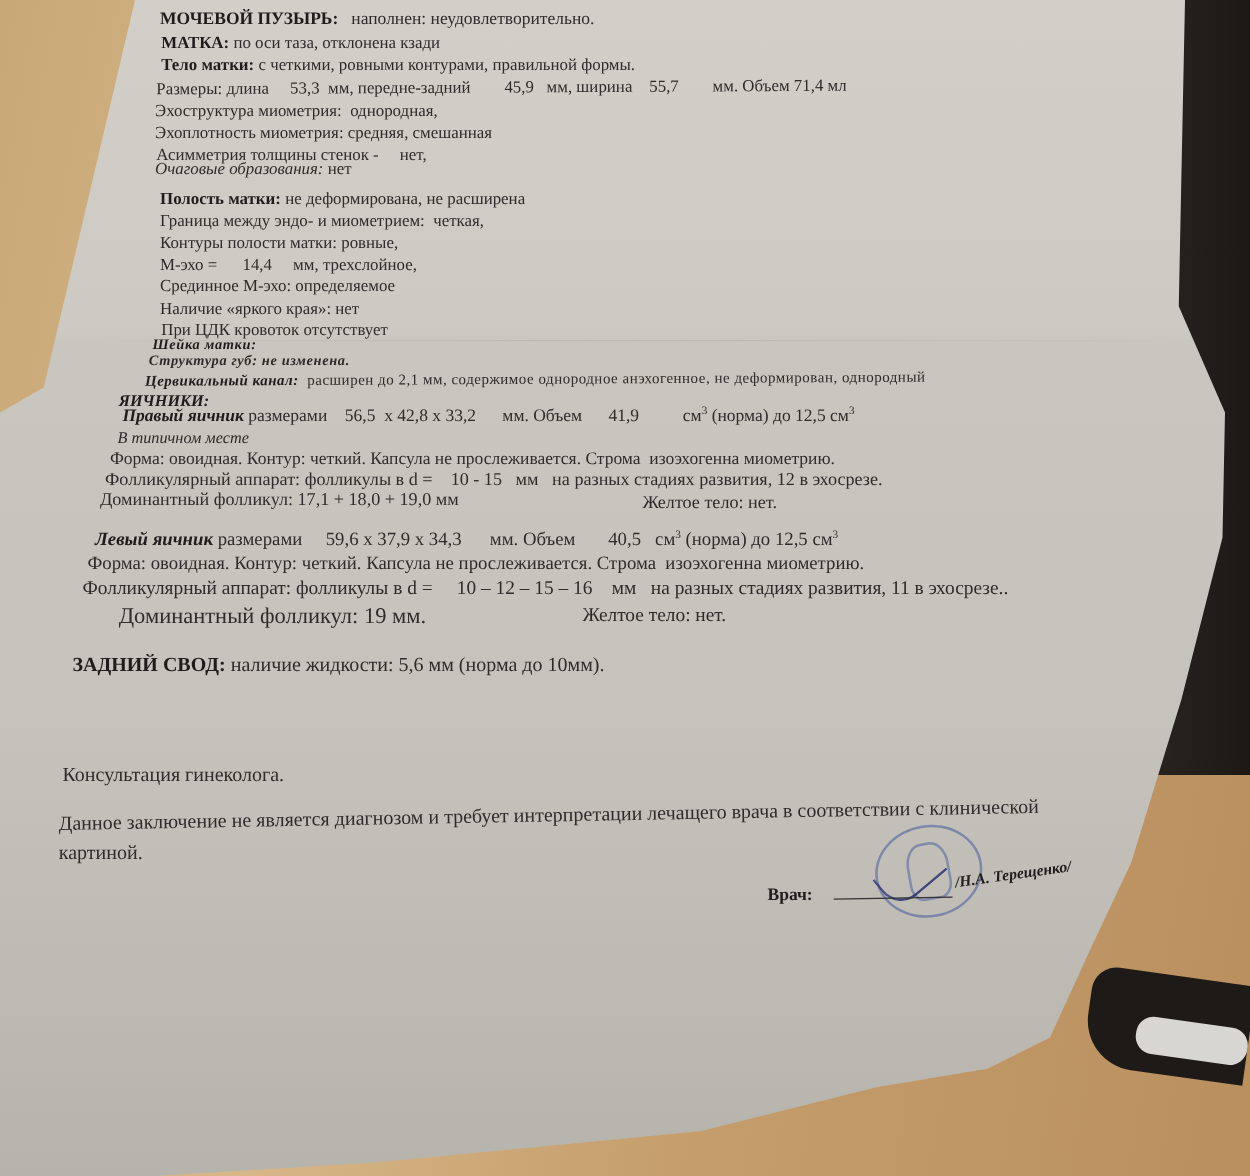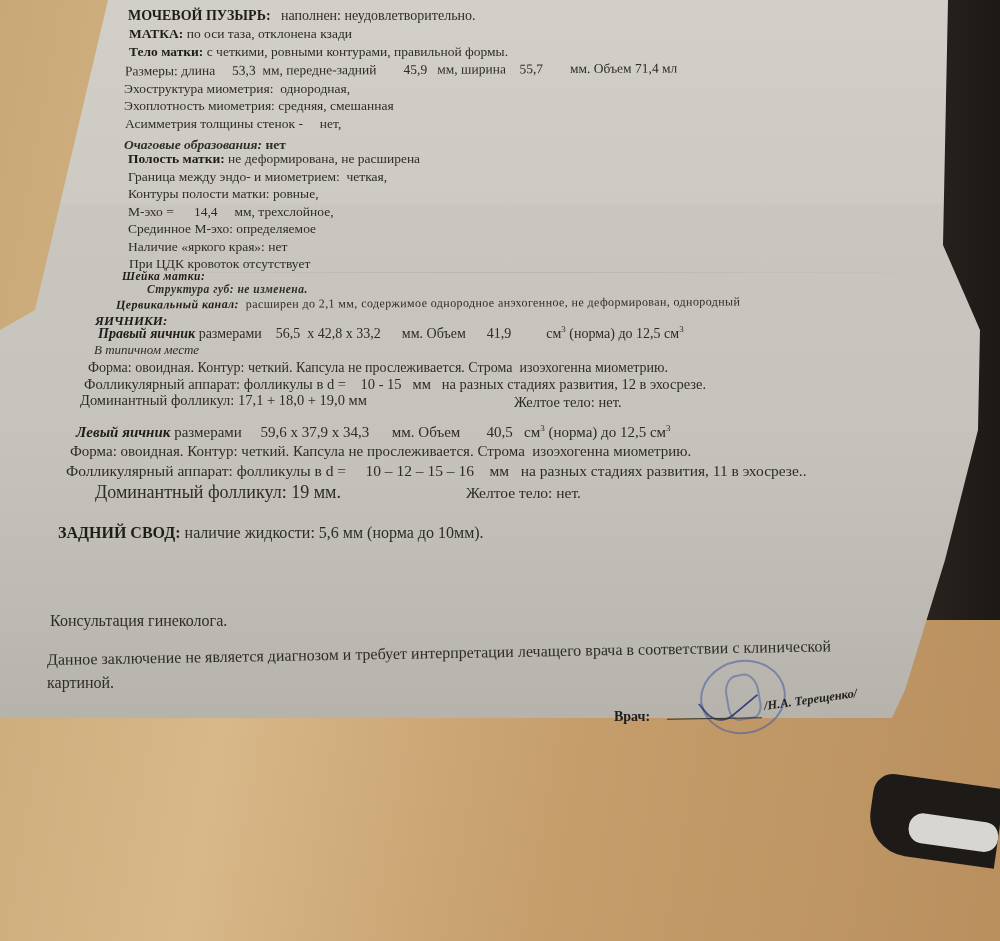--- a/index.html
+++ b/index.html
@@ -14,21 +14,21 @@
   }
   .dark-obj2 {
     position: absolute; left: 870px; top: 780px; width: 130px; height: 80px;
     background: #1e1a17; border-radius: 20px 0 0 40px; transform: rotate(8deg);
   }
   .dark-obj2::after {
     content: ""; position: absolute; left: 40px; top: 35px; width: 90px; height: 30px;
     background: #d8d6d2; border-radius: 14px;
   }
   .paper {
-    position: absolute; left: 0; top: 0; width: 1000px; height: 718px;
+    position: absolute; left: 0; top: 0; width: 1000px; height: 941px;
     background: linear-gradient(180deg, #d2cfc8 0%, #cdcac3 28%, #c9c6bf 29%, #c6c3bc 60%, #bdbab3 85%, #b6b3ac 100%);
     clip-path: polygon(108px 0, 948px 0, 943px 245px, 980px 330px, 978px 430px, 945px 560px, 905px 690px, 872px 760px, 840px 830px, 790px 855px, 700px 870px, 560px 905px, 300px 930px, 120px 941px, 0 941px, 0 330px, 35px 310px);
   }
   .fold {
     position: absolute; left: 30px; top: 272px; width: 960px; height: 1px;
     background: linear-gradient(90deg, rgba(0,0,0,0), rgba(0,0,0,0.08), rgba(0,0,0,0));
   }
   .ln { position: absolute; white-space: pre; color: #2e2c2a; line-height: 1; }
   .b { font-weight: bold; color: #1f1d1b; }
   .i { font-style: italic; }
@@ -61,33 +61,33 @@
   <div class="fold"></div>
 
   <div class="top">
     <div class="ln" style="left:128px;top:9px;font-size:14px;"><span class="b">МОЧЕВОЙ ПУЗЫРЬ:</span>   <span>наполнен: неудовлетворительно.</span></div>
     <div class="ln" style="left:129px;top:27px;"><span class="b">МАТКА:</span> <span>по оси таза, отклонена кзади</span></div>
     <div class="ln" style="left:129px;top:45px;"><span class="b">Тело матки:</span> <span>с четкими, ровными контурами, правильной формы.</span></div>
     <div class="ln" style="left:125px;top:63px;transform:rotate(-0.3deg);">Размеры: длина     53,3  мм, передне-задний        45,9   мм, ширина    55,7        мм. Объем 71,4 мл</div>
     <div class="ln" style="left:124px;top:82px;">Эхоструктура миометрия:  однородная,</div>
     <div class="ln" style="left:124px;top:99px;">Эхоплотность миометрия: средняя, смешанная</div>
     <div class="ln" style="left:125px;top:117px;">Асимметрия толщины стенок -     нет,</div>
-    <div class="ln" style="left:124px;top:138px;font-weight:bold;"><span class="i">Очаговые образования:</span><span> нет</span></div>
+    <div class="ln" style="left:124px;top:128px;"><span class="i">Очаговые образования:</span><span> нет</span></div>
     <div class="ln" style="left:128px;top:152px;"><span class="b">Полость матки:</span><span> не деформирована, не расширена</span></div>
     <div class="ln" style="left:128px;top:170px;">Граница между эндо- и миометрием:  четкая,</div>
     <div class="ln" style="left:128px;top:187px;">Контуры полости матки: ровные,</div>
     <div class="ln" style="left:128px;top:205px;">М-эхо =      14,4     мм, трехслойное,</div>
     <div class="ln" style="left:128px;top:222px;">Срединное М-эхо: определяемое</div>
     <div class="ln" style="left:128px;top:240px;">Наличие «яркого края»: нет</div>
     <div class="ln" style="left:129px;top:257px;">При ЦДК кровоток отсутствует</div>
   </div>
 
   <div>
     <div class="ln b i" style="left:122px;top:271px;font-size:11.5px;letter-spacing:0.5px;">Шейка матки:</div>
-    <div class="ln i" style="left:119px;top:284px;font-size:11.5px;letter-spacing:0.5px;font-weight:bold;margin-left:28px;">Структура губ: не изменена.</div>
+    <div class="ln i" style="left:119px;top:284px;font-size:11.5px;letter-spacing:0.5px;font-weight:bold;">Структура губ: не изменена.</div>
     <div class="ln" style="left:116px;top:297px;font-size:12px;letter-spacing:0.4px;transform:rotate(-0.3deg);"><span class="b i">Цервикальный канал:</span><span>  расширен до 2,1 мм, содержимое однородное анэхогенное, не деформирован, однородный</span></div>
   </div>
 
   <div>
     <div class="ln b i" style="left:95px;top:314px;font-size:13px;">ЯИЧНИКИ:</div>
     <div class="ln" style="left:98px;top:327px;font-size:14px;"><span class="b i">Правый яичник</span><span> размерами    56,5  x 42,8 x 33,2      мм. Объем      41,9          см</span><sup>3</sup><span> (норма) до 12,5 см</span><sup>3</sup></div>
     <div class="ln i" style="left:94px;top:343px;font-size:13px;">В типичном месте</div>
     <div class="ln" style="left:88px;top:361px;font-size:14px;">Форма: овоидная. Контур: четкий. Капсула не прослеживается. Строма  изоэхогенна миометрию.</div>
     <div class="ln" style="left:84px;top:377px;font-size:14.5px;">Фолликулярный аппарат: фолликулы в d =    10 - 15   мм   на разных стадиях развития, 12 в эхосрезе.</div>
     <div class="ln" style="left:80px;top:393px;font-size:14.5px;">Доминантный фолликул: 17,1 + 18,0 + 19,0 мм</div>

